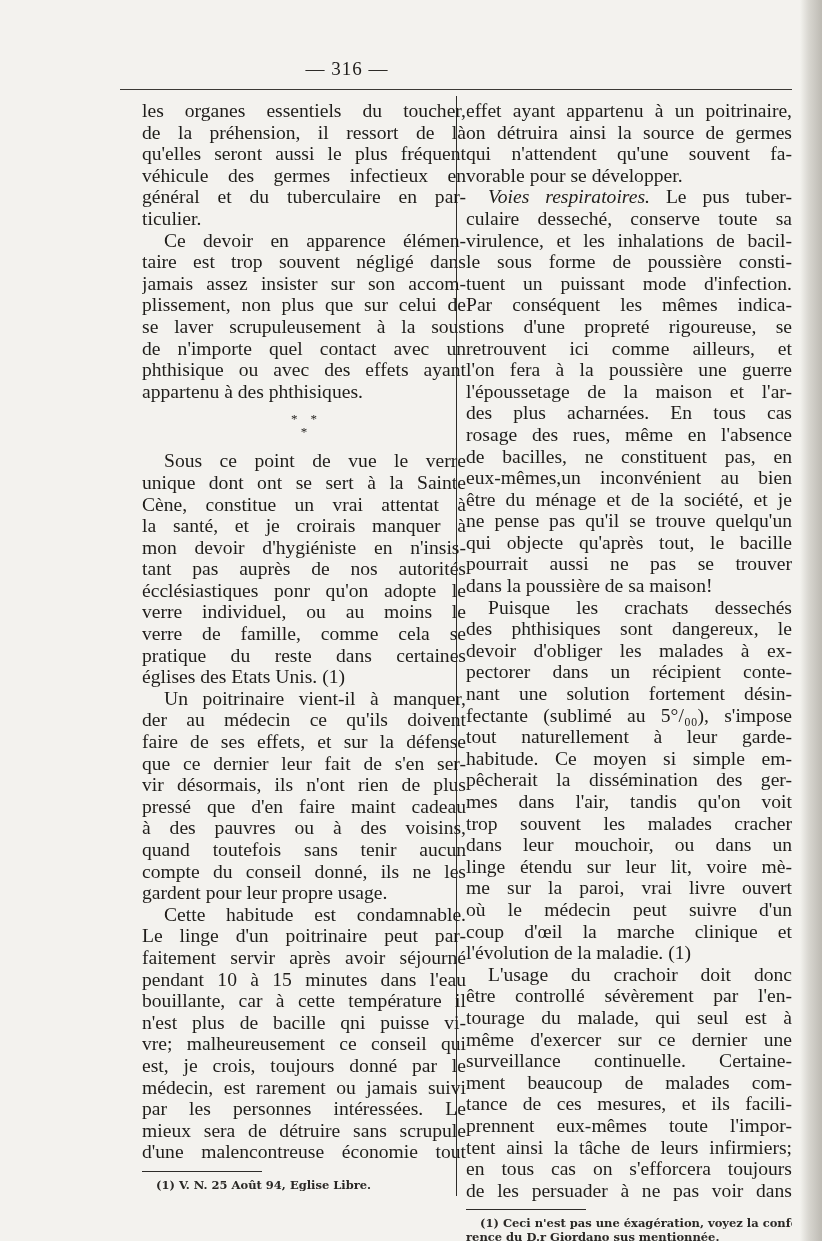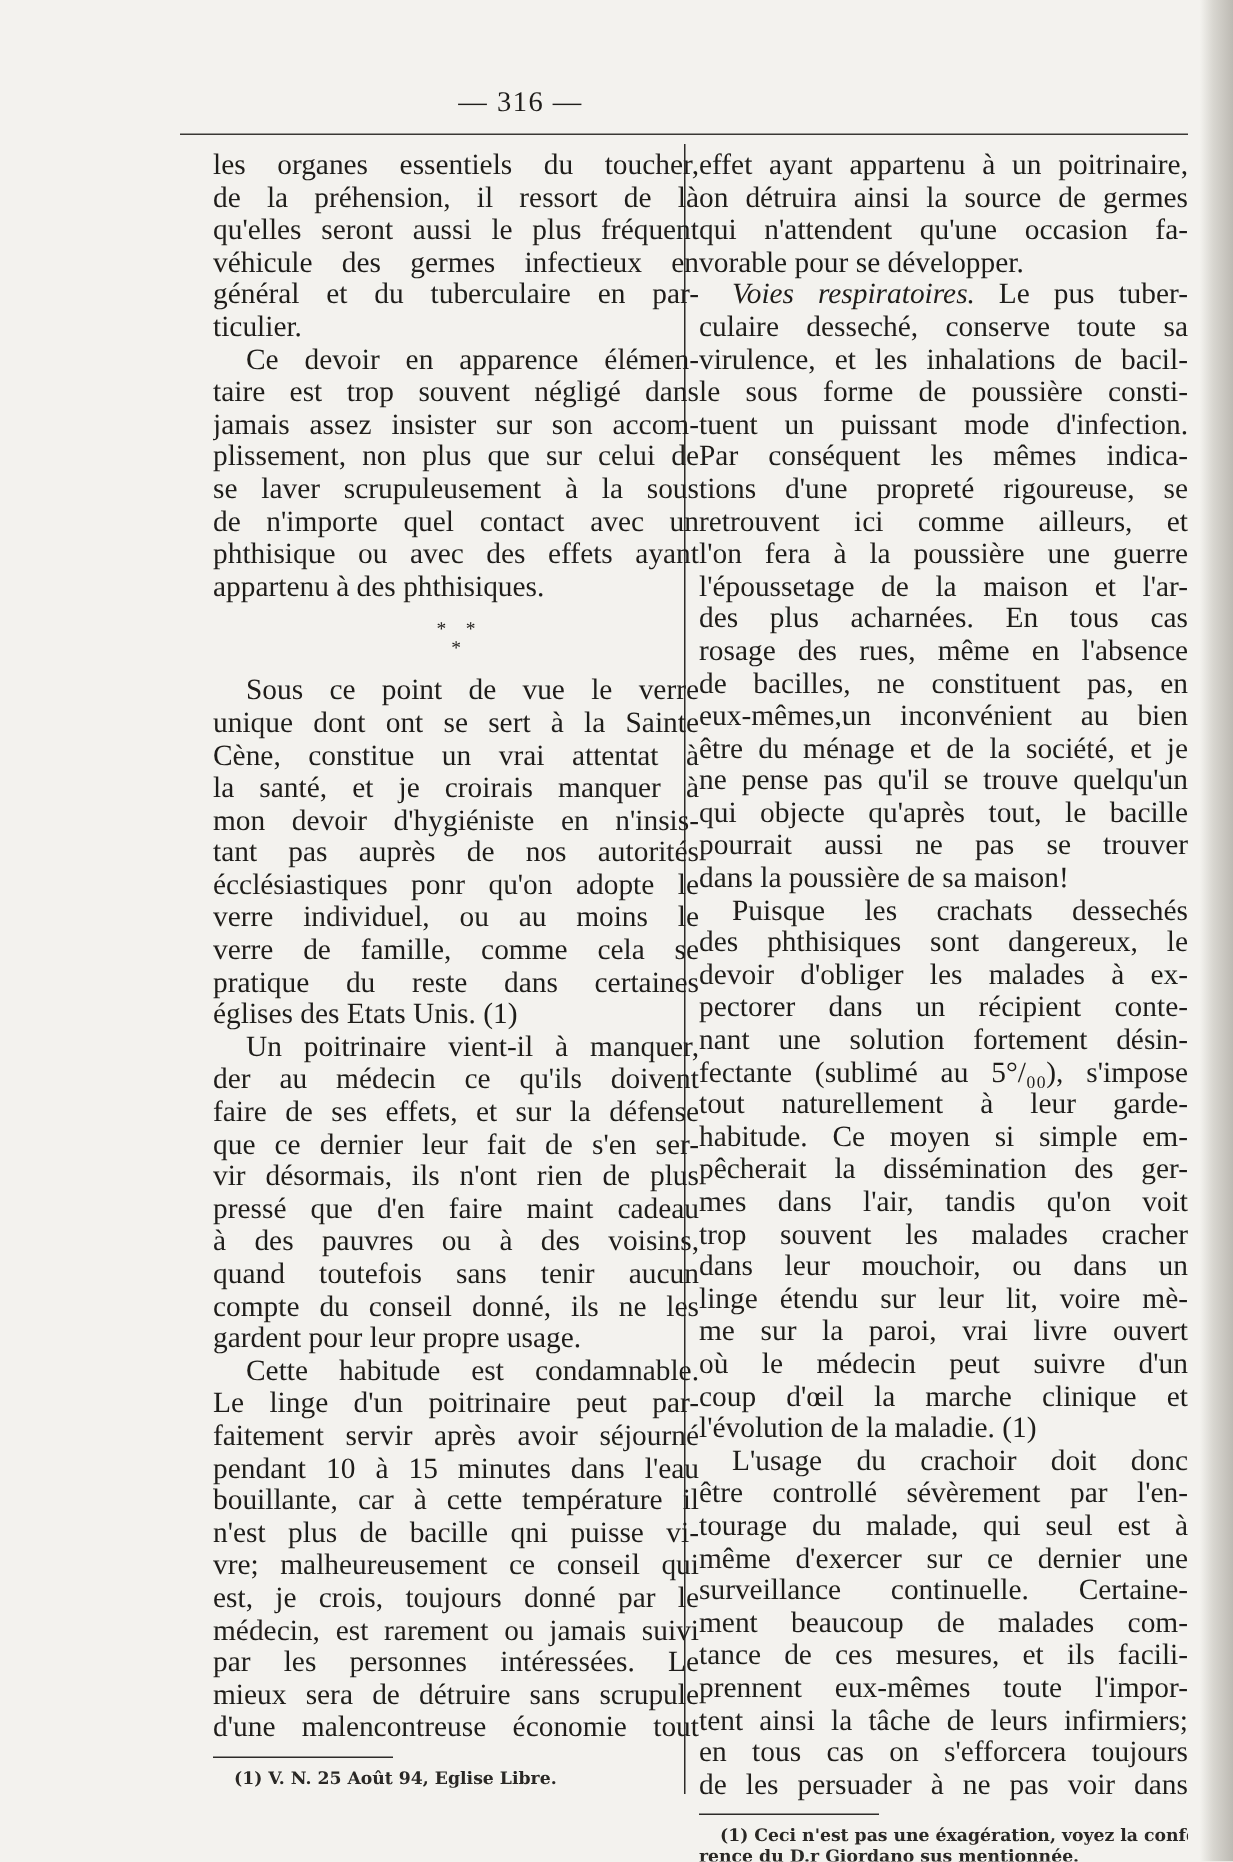--- a/index.html
+++ b/index.html
@@ -116,21 +116,21 @@
   <div class="footnote-rule"></div>
   <div class="footnote">
     <span class="line last indent">(1) V. N. 25 Août 94, Eglise Libre.</span>
   </div>
 </div>
 
 <div class="col col-right">
   <div id="right-lines-pre">
       <span class="line">effet ayant appartenu à un poitrinaire,</span>
       <span class="line">on détruira ainsi la source de germes</span>
-      <span class="line">qui n'attendent qu'une occasion fa-</span>
+      <span class="line">qui n'attendent qu'une souvent fa-</span>
       <span class="line last">vorable pour se développer.</span>
     </div>
   <span class="line indent"><em>Voies respiratoires.</em><span> Le pus tuber-</span></span>
   <div id="right-lines">
       <span class="line">culaire desseché, conserve toute sa</span>
       <span class="line">virulence, et les inhalations de bacil-</span>
       <span class="line">le sous forme de poussière consti-</span>
       <span class="line">tuent un puissant mode d'infection.</span>
       <span class="line">Par conséquent les mêmes indica-</span>
       <span class="line">tions d'une propreté rigoureuse, se</span>

